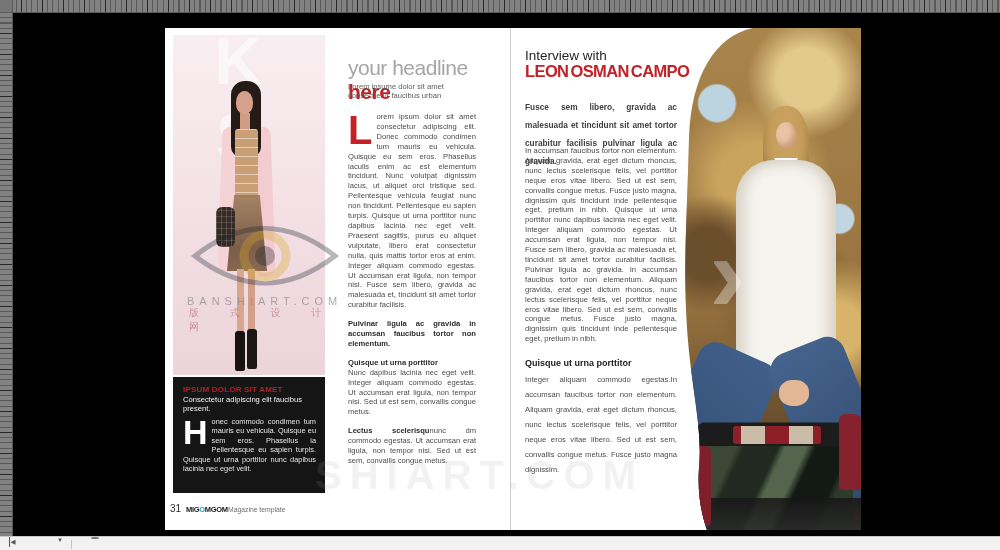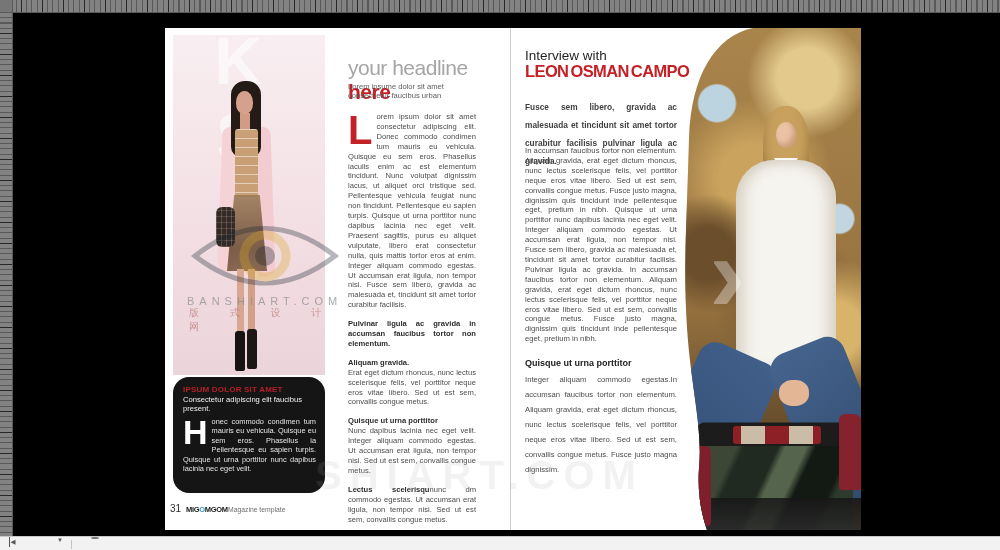--- a/index.html
+++ b/index.html
@@ -75,21 +75,21 @@
   .headline .hl-red{color:#c42127;font-weight:bold;}
   .subtitle{position:absolute;left:183px;top:54px;width:120px;font-size:7.6px;line-height:9px;color:#5c5c5c;}
   .colL{position:absolute;left:183px;top:84px;width:128px;font-size:7.6px;line-height:9.9px;color:#4c4c4c;
     text-align:justify;}
   .dropcapL{float:left;color:#c42127;font-weight:bold;font-size:40px;line-height:33px;margin:2px 4px 0 0;}
   .boldnote{font-weight:bold;color:#2e2e2e;margin:9px 0 0 0;}
   .sec{margin:9px 0 0 0;}
   .sec b{color:#2e2e2e;}
   
   .blackbox{position:absolute;left:8px;top:349px;width:152px;height:116px;background:#151515;color:#e9e9e9;
-    padding:0;z-index:2;border-radius:16px;}
+    padding:0;z-index:2;}
   .bb-title{position:absolute;left:10px;top:8px;font-size:8px;font-weight:bold;color:#b61f25;letter-spacing:.2px;}
   .bb-intro{position:absolute;left:10px;top:18px;width:130px;font-size:7.6px;line-height:9px;color:#f0f0f0;}
   .bb-body{position:absolute;left:10px;top:40px;width:133px;font-size:7.4px;line-height:9.4px;color:#e4e4e4;text-align:justify;}
   .dropcapH{float:left;color:#fff;font-weight:bold;font-size:34px;line-height:28px;margin:1px 4px 0 0;}
   
   .footer{position:absolute;left:5px;top:475px;width:330px;height:14px;font-size:7px;color:#333;}
   .f-num{position:absolute;left:0;top:0;font-size:10px;color:#2d2d2d;}
   .f-logo{position:absolute;left:16px;top:2px;font-weight:bold;font-size:7.5px;letter-spacing:-.3px;color:#1c1c1c;}
   .f-logo .blue{color:#2f9fd0;}
   .f-tag{position:absolute;left:58px;top:3px;font-size:6.8px;color:#6e6e6e;}
@@ -180,24 +180,20 @@
       <div class="wm-site-cn">版 式 设 计 网</div>
       <div class="wm-big">SHIART.COM</div>
 
       <div class="headline"><span class="hl-gray">your headline </span><span class="hl-red">here</span></div>
       <div class="subtitle">Lorem ipsume dolor sit amet consect etur faucibus urban</div>
 
       <div class="colL">
         <p style="margin:0;"><span class="dropcapL">L</span><span>orem ipsum dolor sit amet consectetur adipiscing elit. Donec commodo condimen tum mauris eu vehicula. Quisque eu sem eros. Phasellus iaculis enim ac est elementum tincidunt. Nunc volutpat dignissim lacus, ut aliquet orci tristique sed. Pellentesque vehicula feugiat nunc non tincidunt. Pellentesque eu sapien turpis. Quisque ut urna porttitor nunc dapibus lacinia nec eget velit. Praesent sagittis, purus eu aliquet vulputate, libero erat consectetur nulla, quis mattis tortor eros at enim. Integer aliquam commodo egestas. Ut accumsan erat ligula, non tempor nisi. Fusce sem libero, gravida ac malesuada et, tincidunt sit amet tortor curabitur facilisis.</span></p>
         <p class="boldnote">Pulvinar ligula ac gravida in accumsan faucibus tortor non elementum.</p>
         <div class="sec">
-          <b>Aliquam gravida.</b><br>
-          <span>Erat eget dictum rhoncus, nunc lectus scelerisque felis, vel porttitor neque eros vitae libero. Sed ut est sem, convallis congue metus.</span>
-        </div>
-        <div class="sec">
           <b>Quisque ut urna porttitor</b><br>
           <span>Nunc dapibus lacinia nec eget velit. Integer aliquam commodo egestas. Ut accumsan erat ligula, non tempor nisi. Sed ut est sem, convallis congue metus.</span>
         </div>
         <div class="sec">
           <b>Lectus scelerisqu</b><span>nunc dm commodo egestas. Ut accumsan erat ligula, non tempor nisi. Sed ut est sem, convallis congue metus.</span>
         </div>
       </div>
 
       <div class="blackbox">
         <div class="bb-title">IPSUM DOLOR SIT AMET</div>

